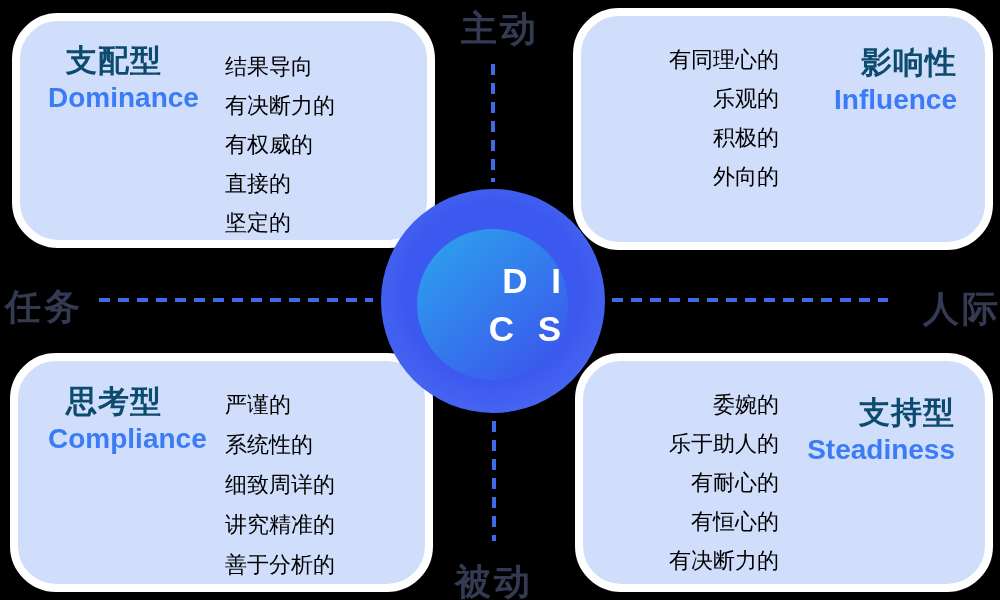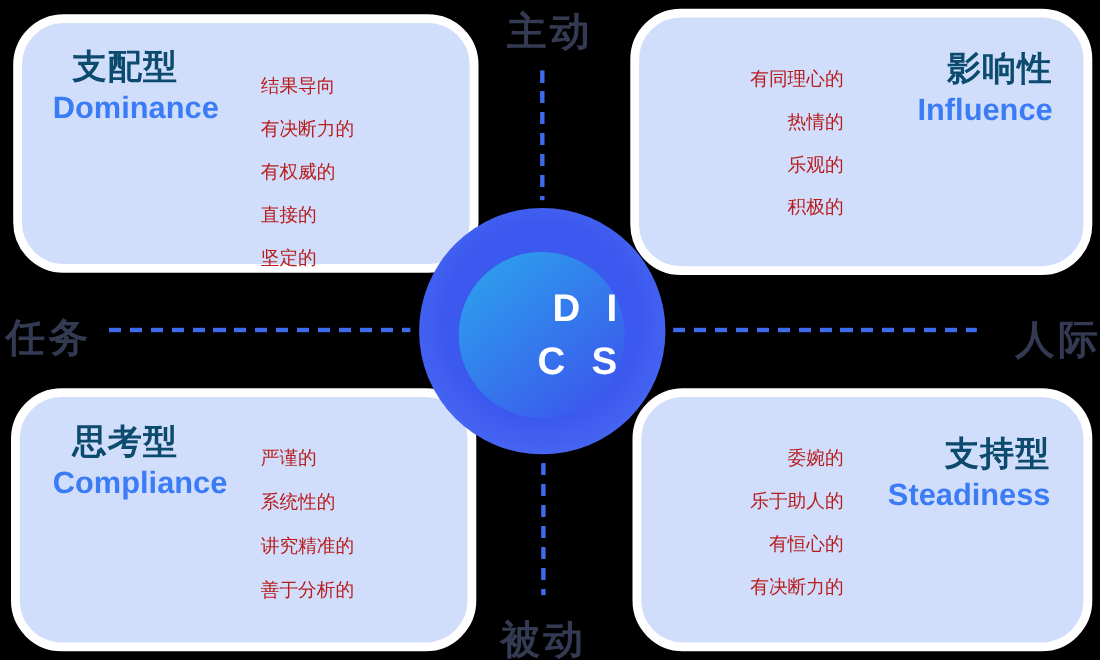--- a/index.html
+++ b/index.html
@@ -16,22 +16,22 @@
   .card.br{left:575px;top:353px;width:418px;height:239px;}
 
   .title-block{position:absolute;}
   .q-title{font-size:31px;font-weight:700;color:#0c4a6e;letter-spacing:1px;line-height:1.1;margin-left:18px;}
   .q-sub{font-size:28px;font-weight:700;color:#3B7CF6;margin-top:5px;line-height:1.1;}
   .tl .title-block{left:28px;top:23px;text-align:left;}
   .tr .title-block{right:28px;top:30px;text-align:right;}
   .bl .title-block{left:30px;top:24px;text-align:left;}
   .br .title-block{right:30px;top:35px;text-align:right;}
 
-  .traits{list-style:none;margin:12px;padding:0;position:absolute;
-          font-size:17px;color:#b91c1c;}
+  .traits{list-style:none;margin:0;padding:0;position:absolute;
+          font-size:22px;color:#000000;}
   .tl .traits{left:205px;top:26px;line-height:39px;text-align:left;}
   .tr .traits{right:206px;top:24px;line-height:39px;text-align:right;}
   .bl .traits{left:207px;top:24px;line-height:40px;text-align:left;}
   .br .traits{right:206px;top:24px;line-height:39px;text-align:right;}
 
   
   .axis-label{position:absolute;font-size:36px;font-weight:700;
               color:#333A52;letter-spacing:3px;white-space:nowrap;}
   .axis-top{left:461px;top:5px;}
   .axis-bottom{left:455px;top:558px;}
@@ -79,47 +79,49 @@
     </ul>
   </div>
 
   <div class="card tr">
     <div class="title-block">
       <div class="q-title">影响性</div>
       <div class="q-sub">Influence</div>
     </div>
     <ul class="traits">
       <li>有同理心的</li>
-      <li>热情的</li>
       <li>乐观的</li>
       <li>积极的</li>
+      <li>外向的</li>
     </ul>
   </div>
 
   <div class="card bl">
     <div class="title-block">
       <div class="q-title">思考型</div>
       <div class="q-sub">Compliance</div>
     </div>
     <ul class="traits">
       <li>严谨的</li>
       <li>系统性的</li>
+      <li>细致周详的</li>
       <li>讲究精准的</li>
       <li>善于分析的</li>
     </ul>
   </div>
 
   <div class="card br">
     <div class="title-block">
       <div class="q-title">支持型</div>
       <div class="q-sub">Steadiness</div>
     </div>
     <ul class="traits">
       <li>委婉的</li>
       <li>乐于助人的</li>
+      <li>有耐心的</li>
       <li>有恒心的</li>
       <li>有决断力的</li>
     </ul>
   </div>
 
   <div class="dash dash-v dash-top"></div>
   <div class="dash dash-v dash-bottom"></div>
   <div class="dash dash-h dash-left"></div>
   <div class="dash dash-h dash-right"></div>
 

